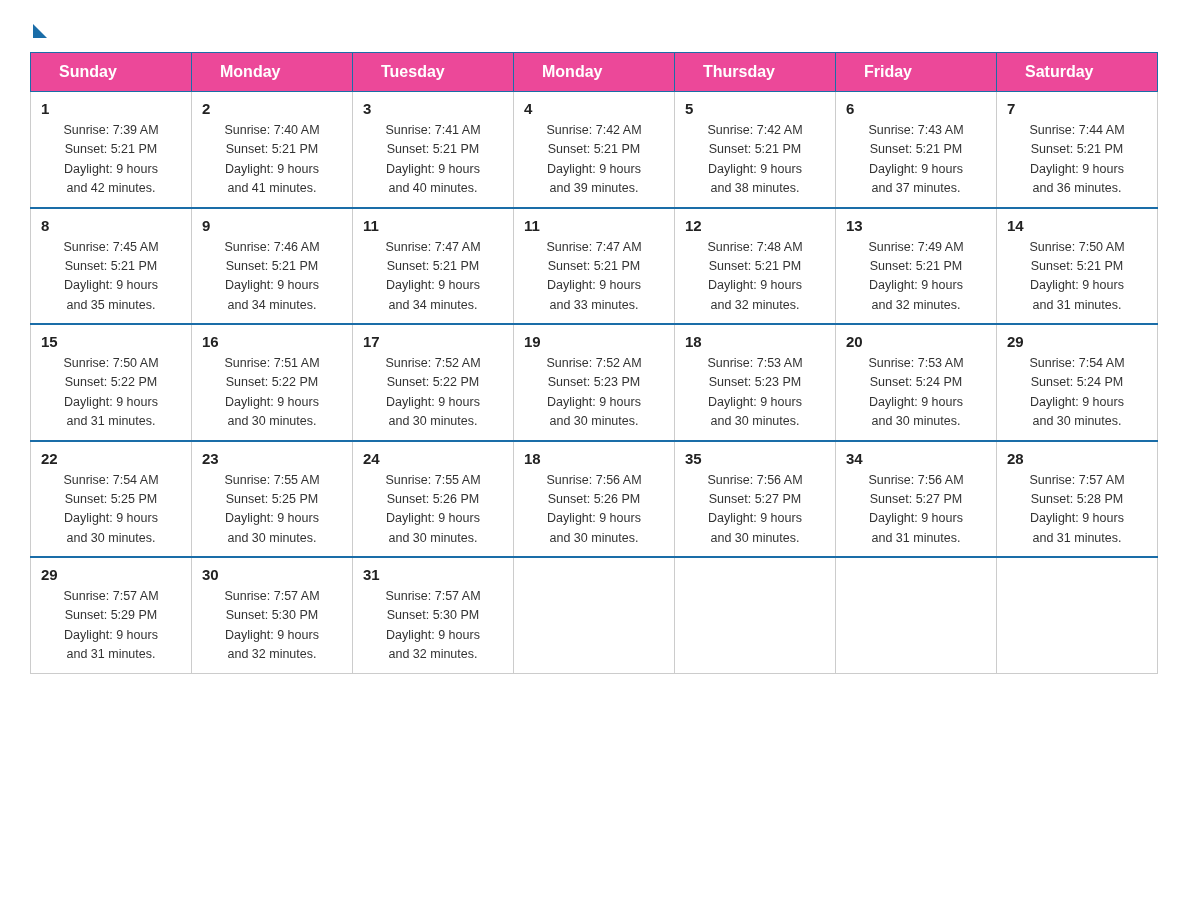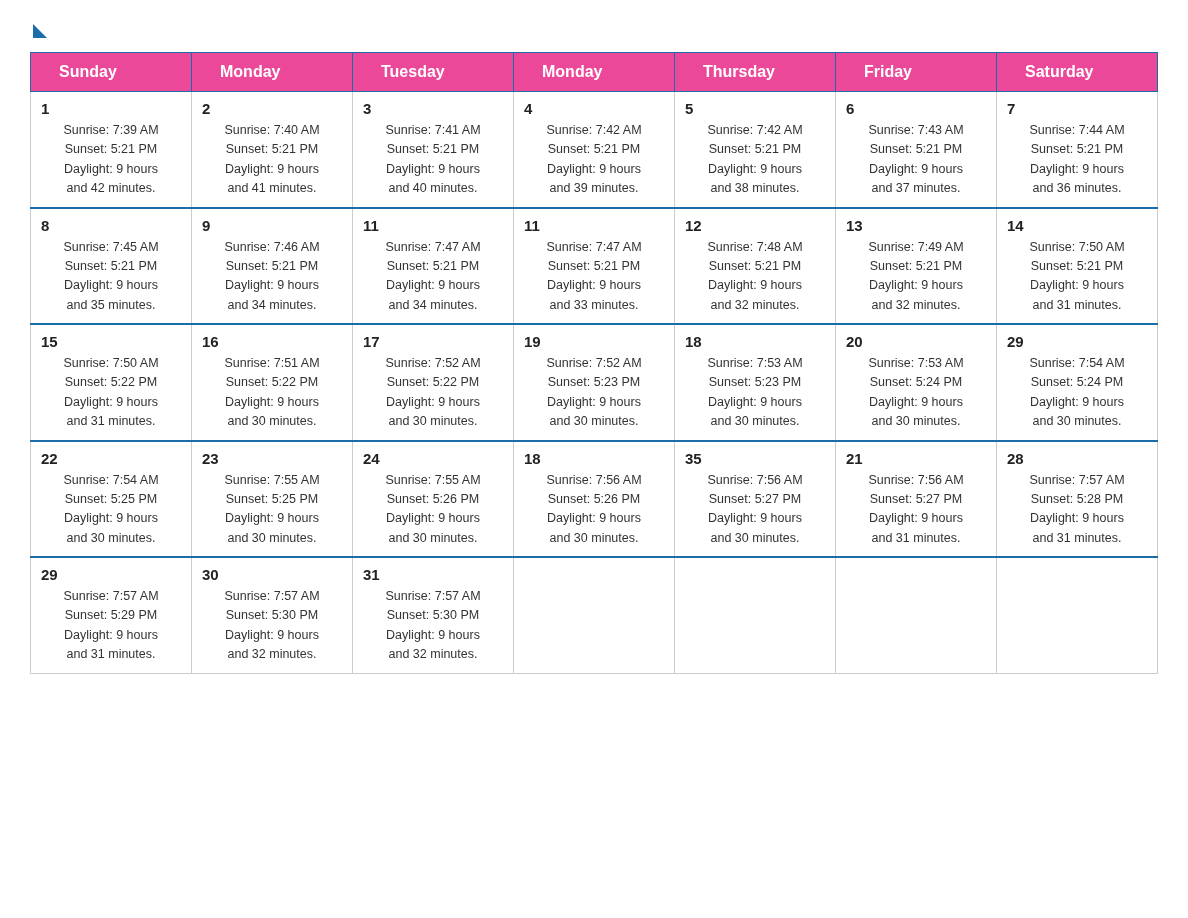--- a/index.html
+++ b/index.html
@@ -366,21 +366,21 @@
         <td>
         <div class="day-number">35</div>
         <div class="day-info">
           Sunrise: 7:56 AM<br>
           Sunset: 5:27 PM<br>
           Daylight: 9 hours<br>
           and 30 minutes.
         </div>
         </td>
         <td>
-        <div class="day-number">21</div>
+        <div class="day-number">34</div>
         <div class="day-info">
           Sunrise: 7:56 AM<br>
           Sunset: 5:27 PM<br>
           Daylight: 9 hours<br>
           and 31 minutes.
         </div>
         </td>
         <td>
         <div class="day-number">28</div>
         <div class="day-info">

